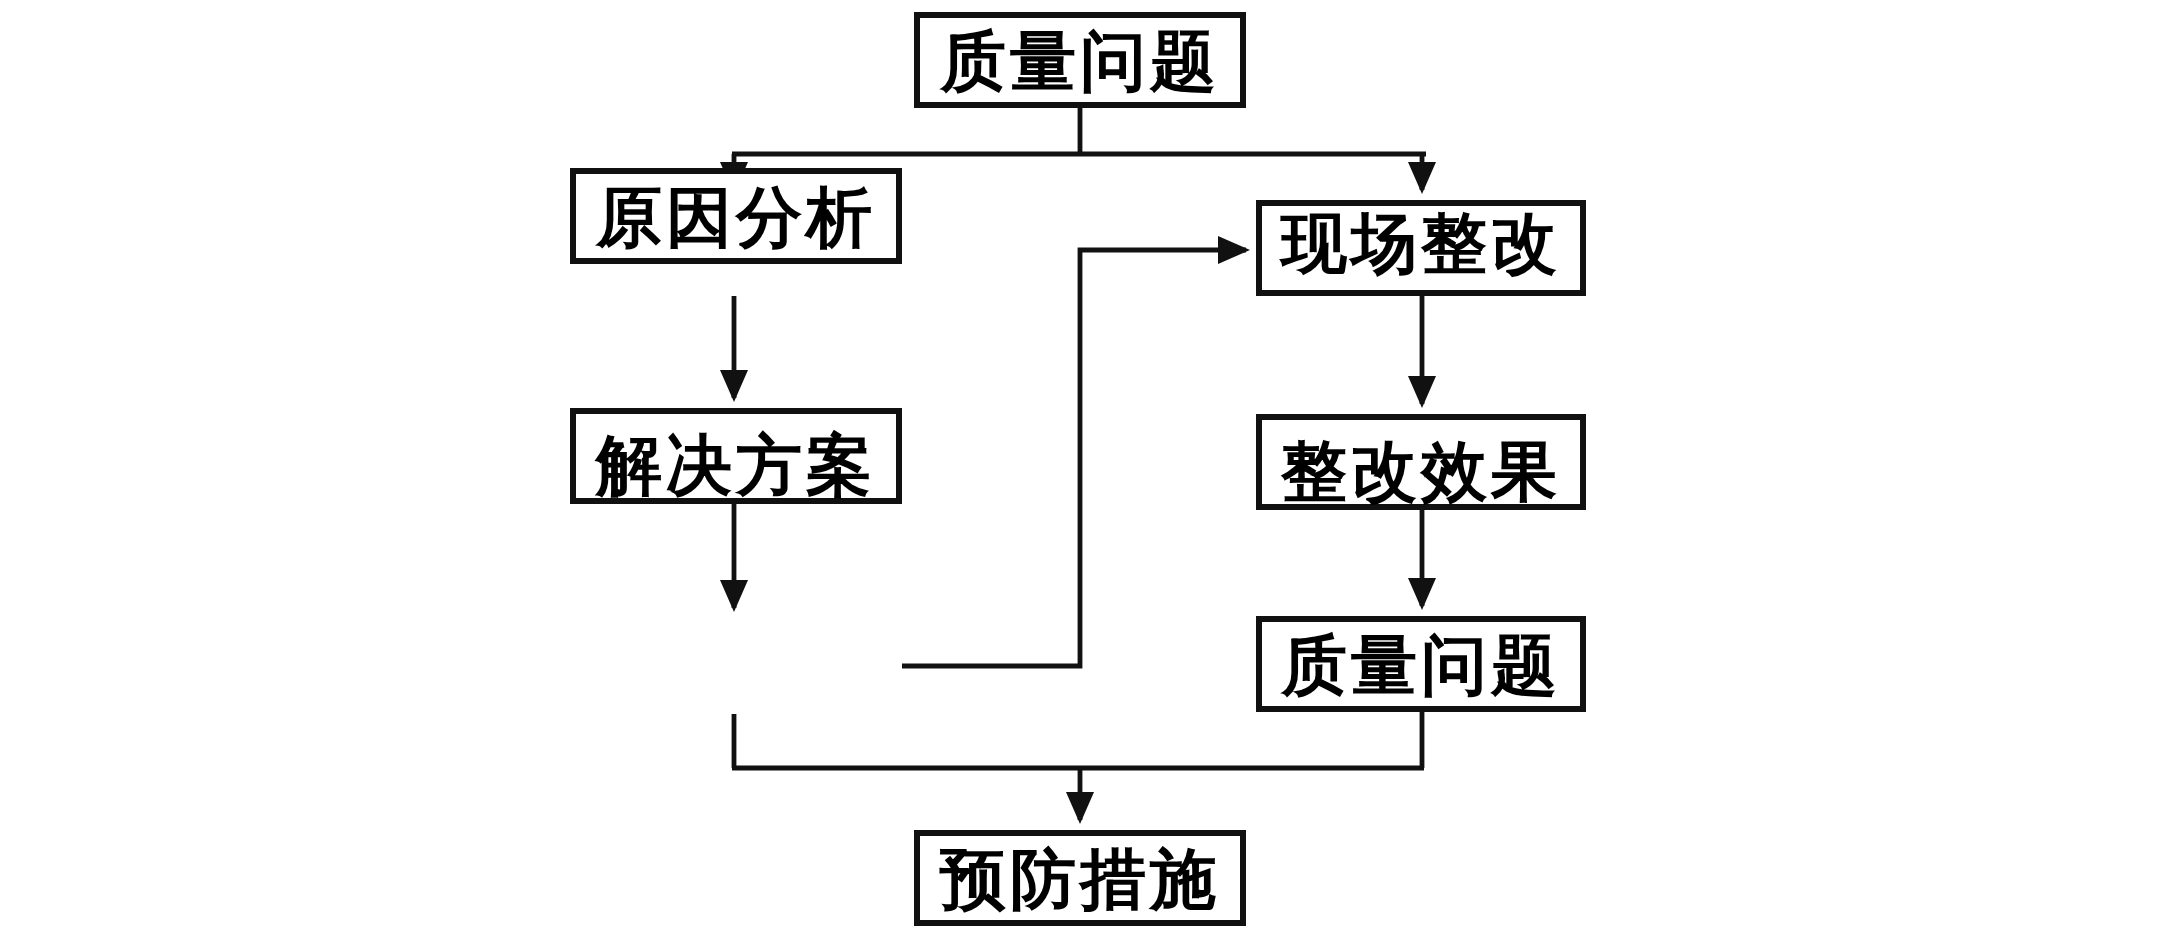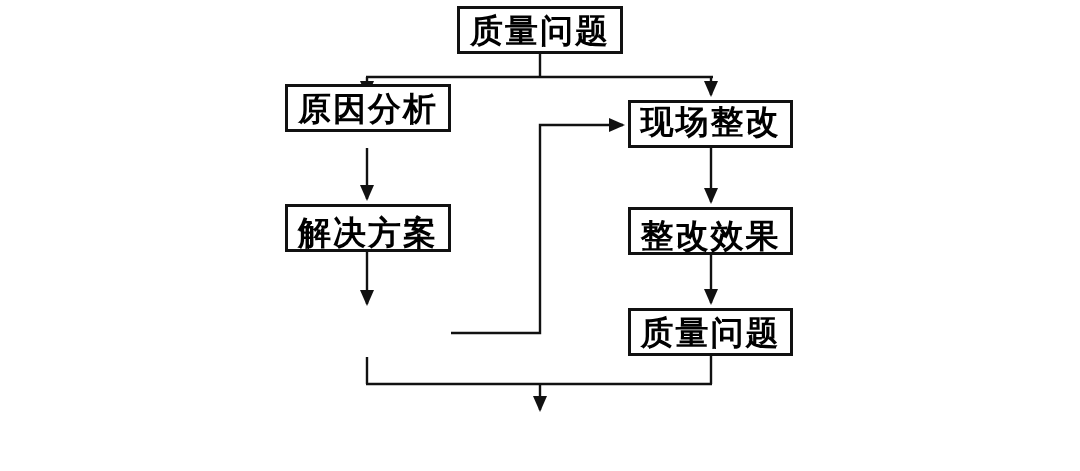--- a/index.html
+++ b/index.html
@@ -84,14 +84,17 @@
   </div>
 
   <div class="node" style="left:628px; top:207px; width:165px; height:48px;align-items:flex-end;">
     <span>整改效果</span>
   </div>
 
   <div class="node" style="left:628px; top:308px; width:165px; height:48px;">
     <span>质量问题</span>
   </div>
 
+  <div class="node" style="left:457px; top:415px; width:166px; height:48px;">
+    <span>预防措施</span>
+  </div>
 
 </div>
 
 </body></html>

